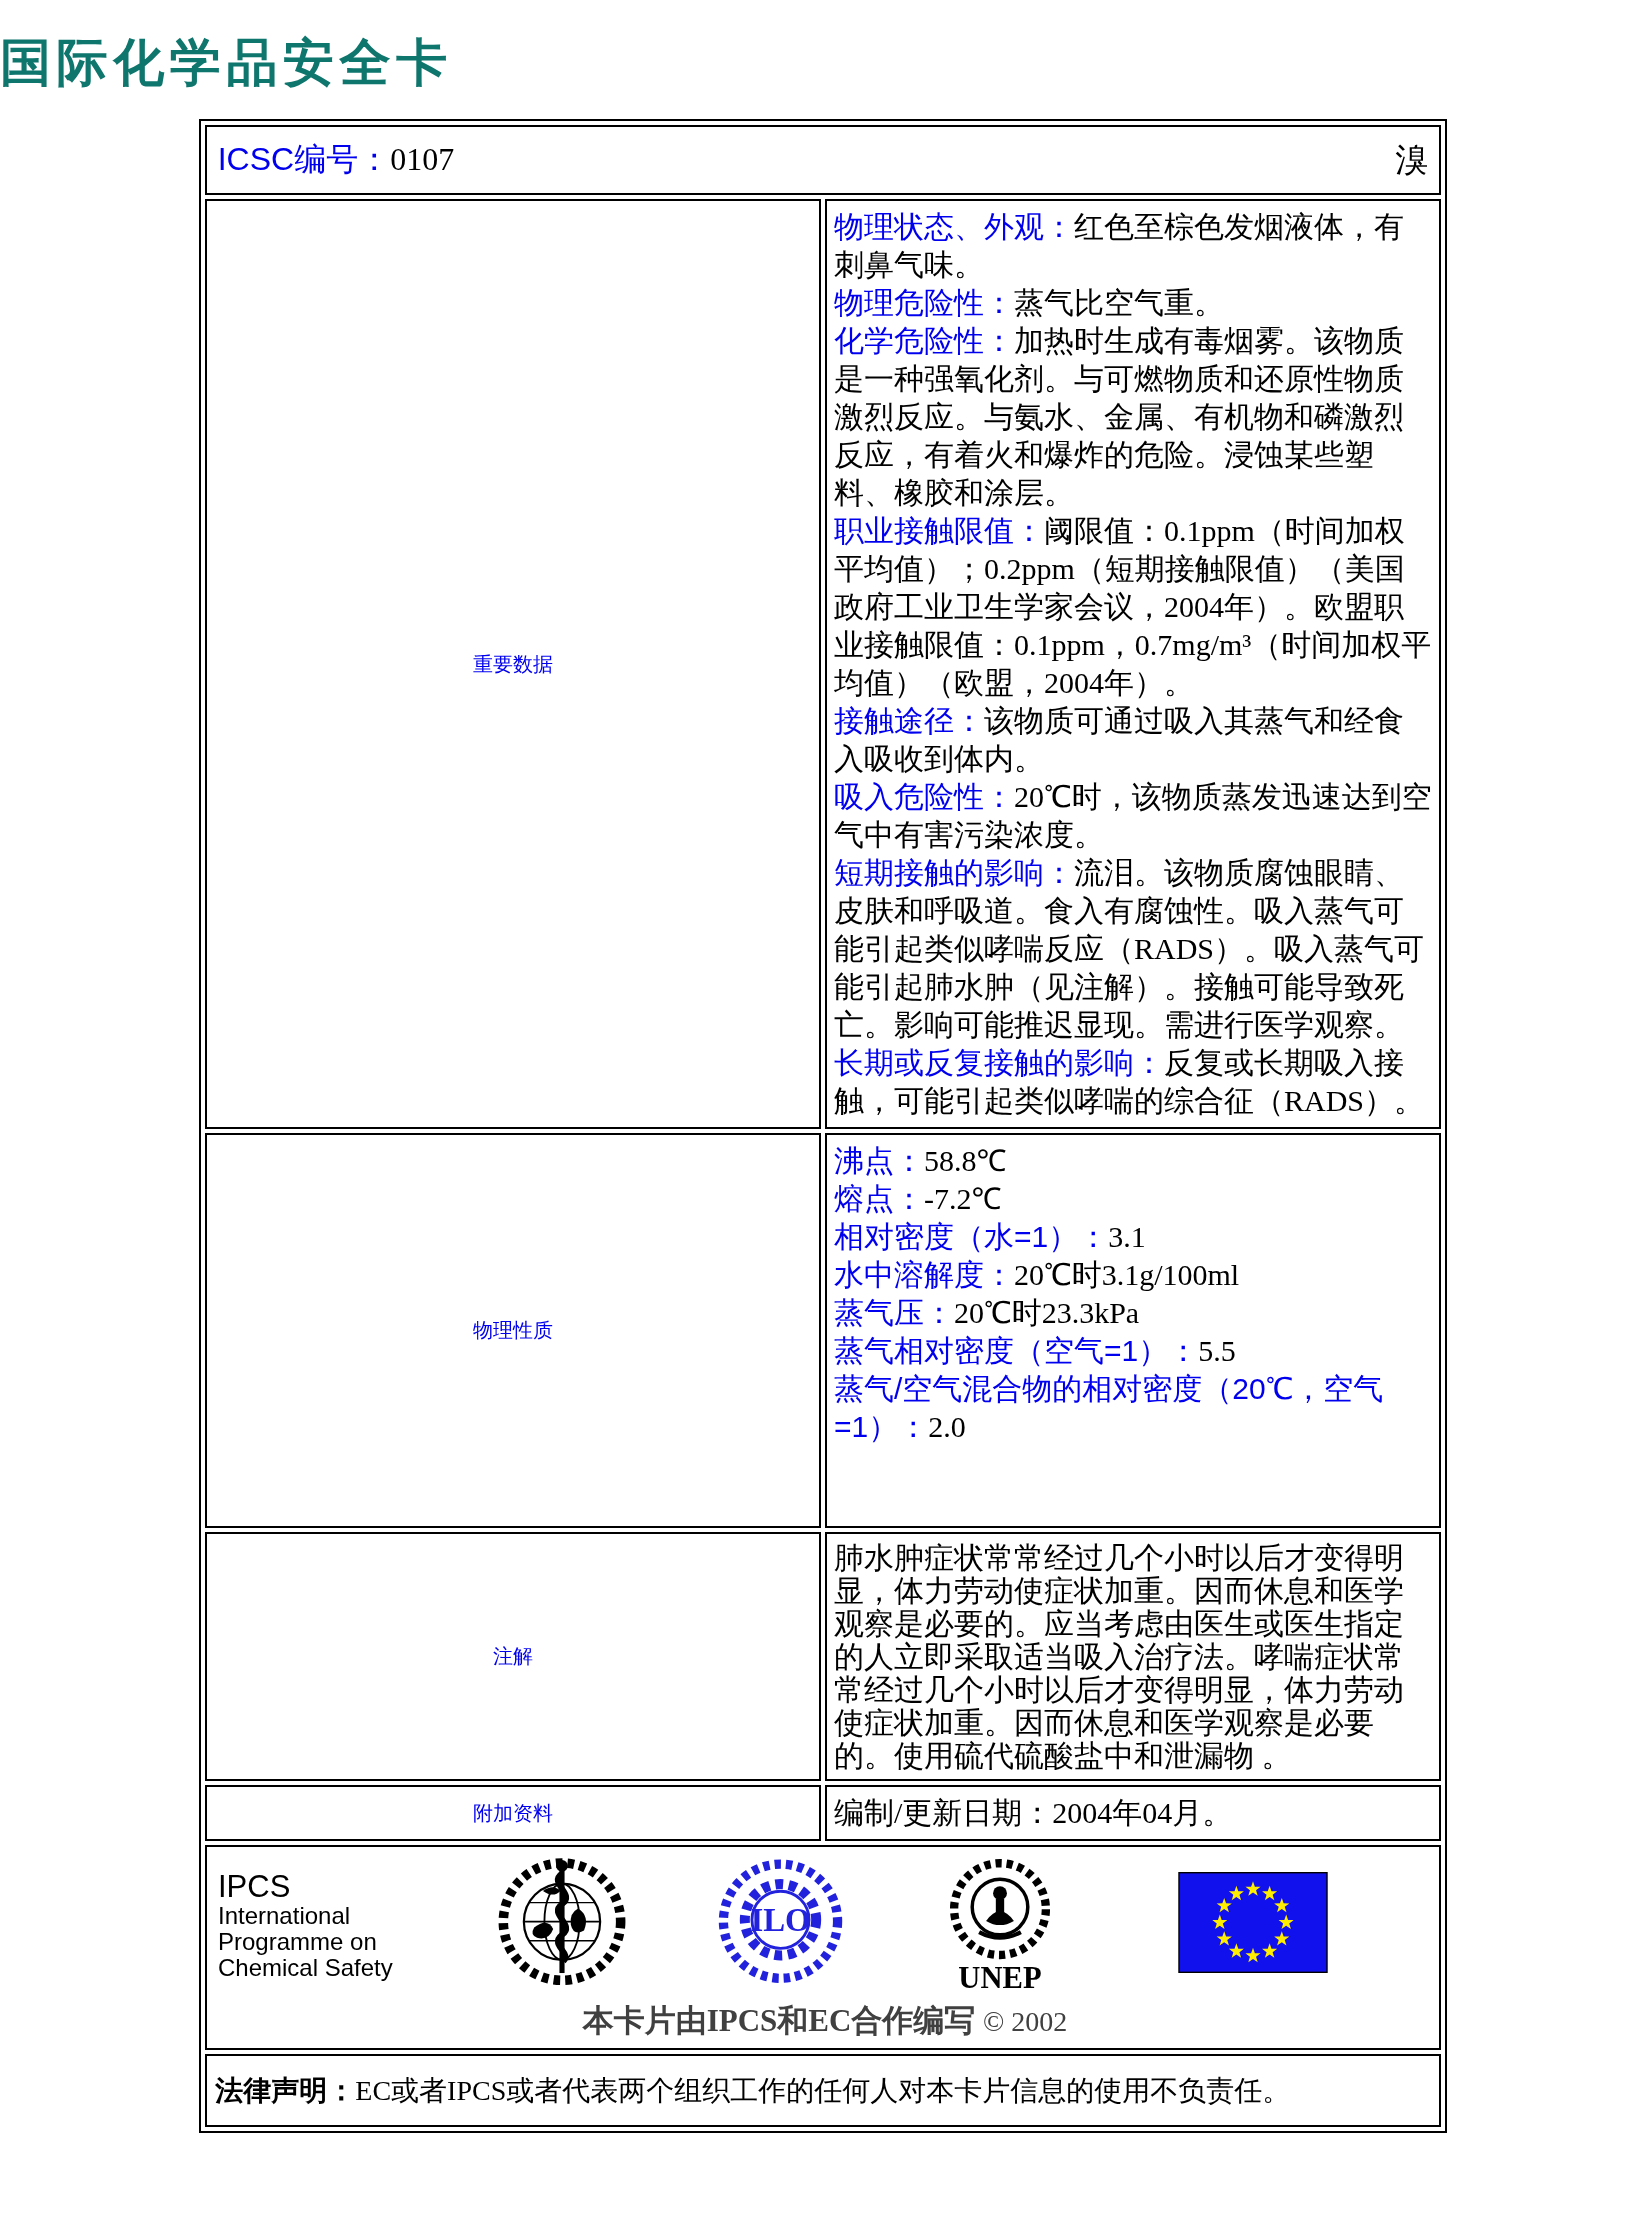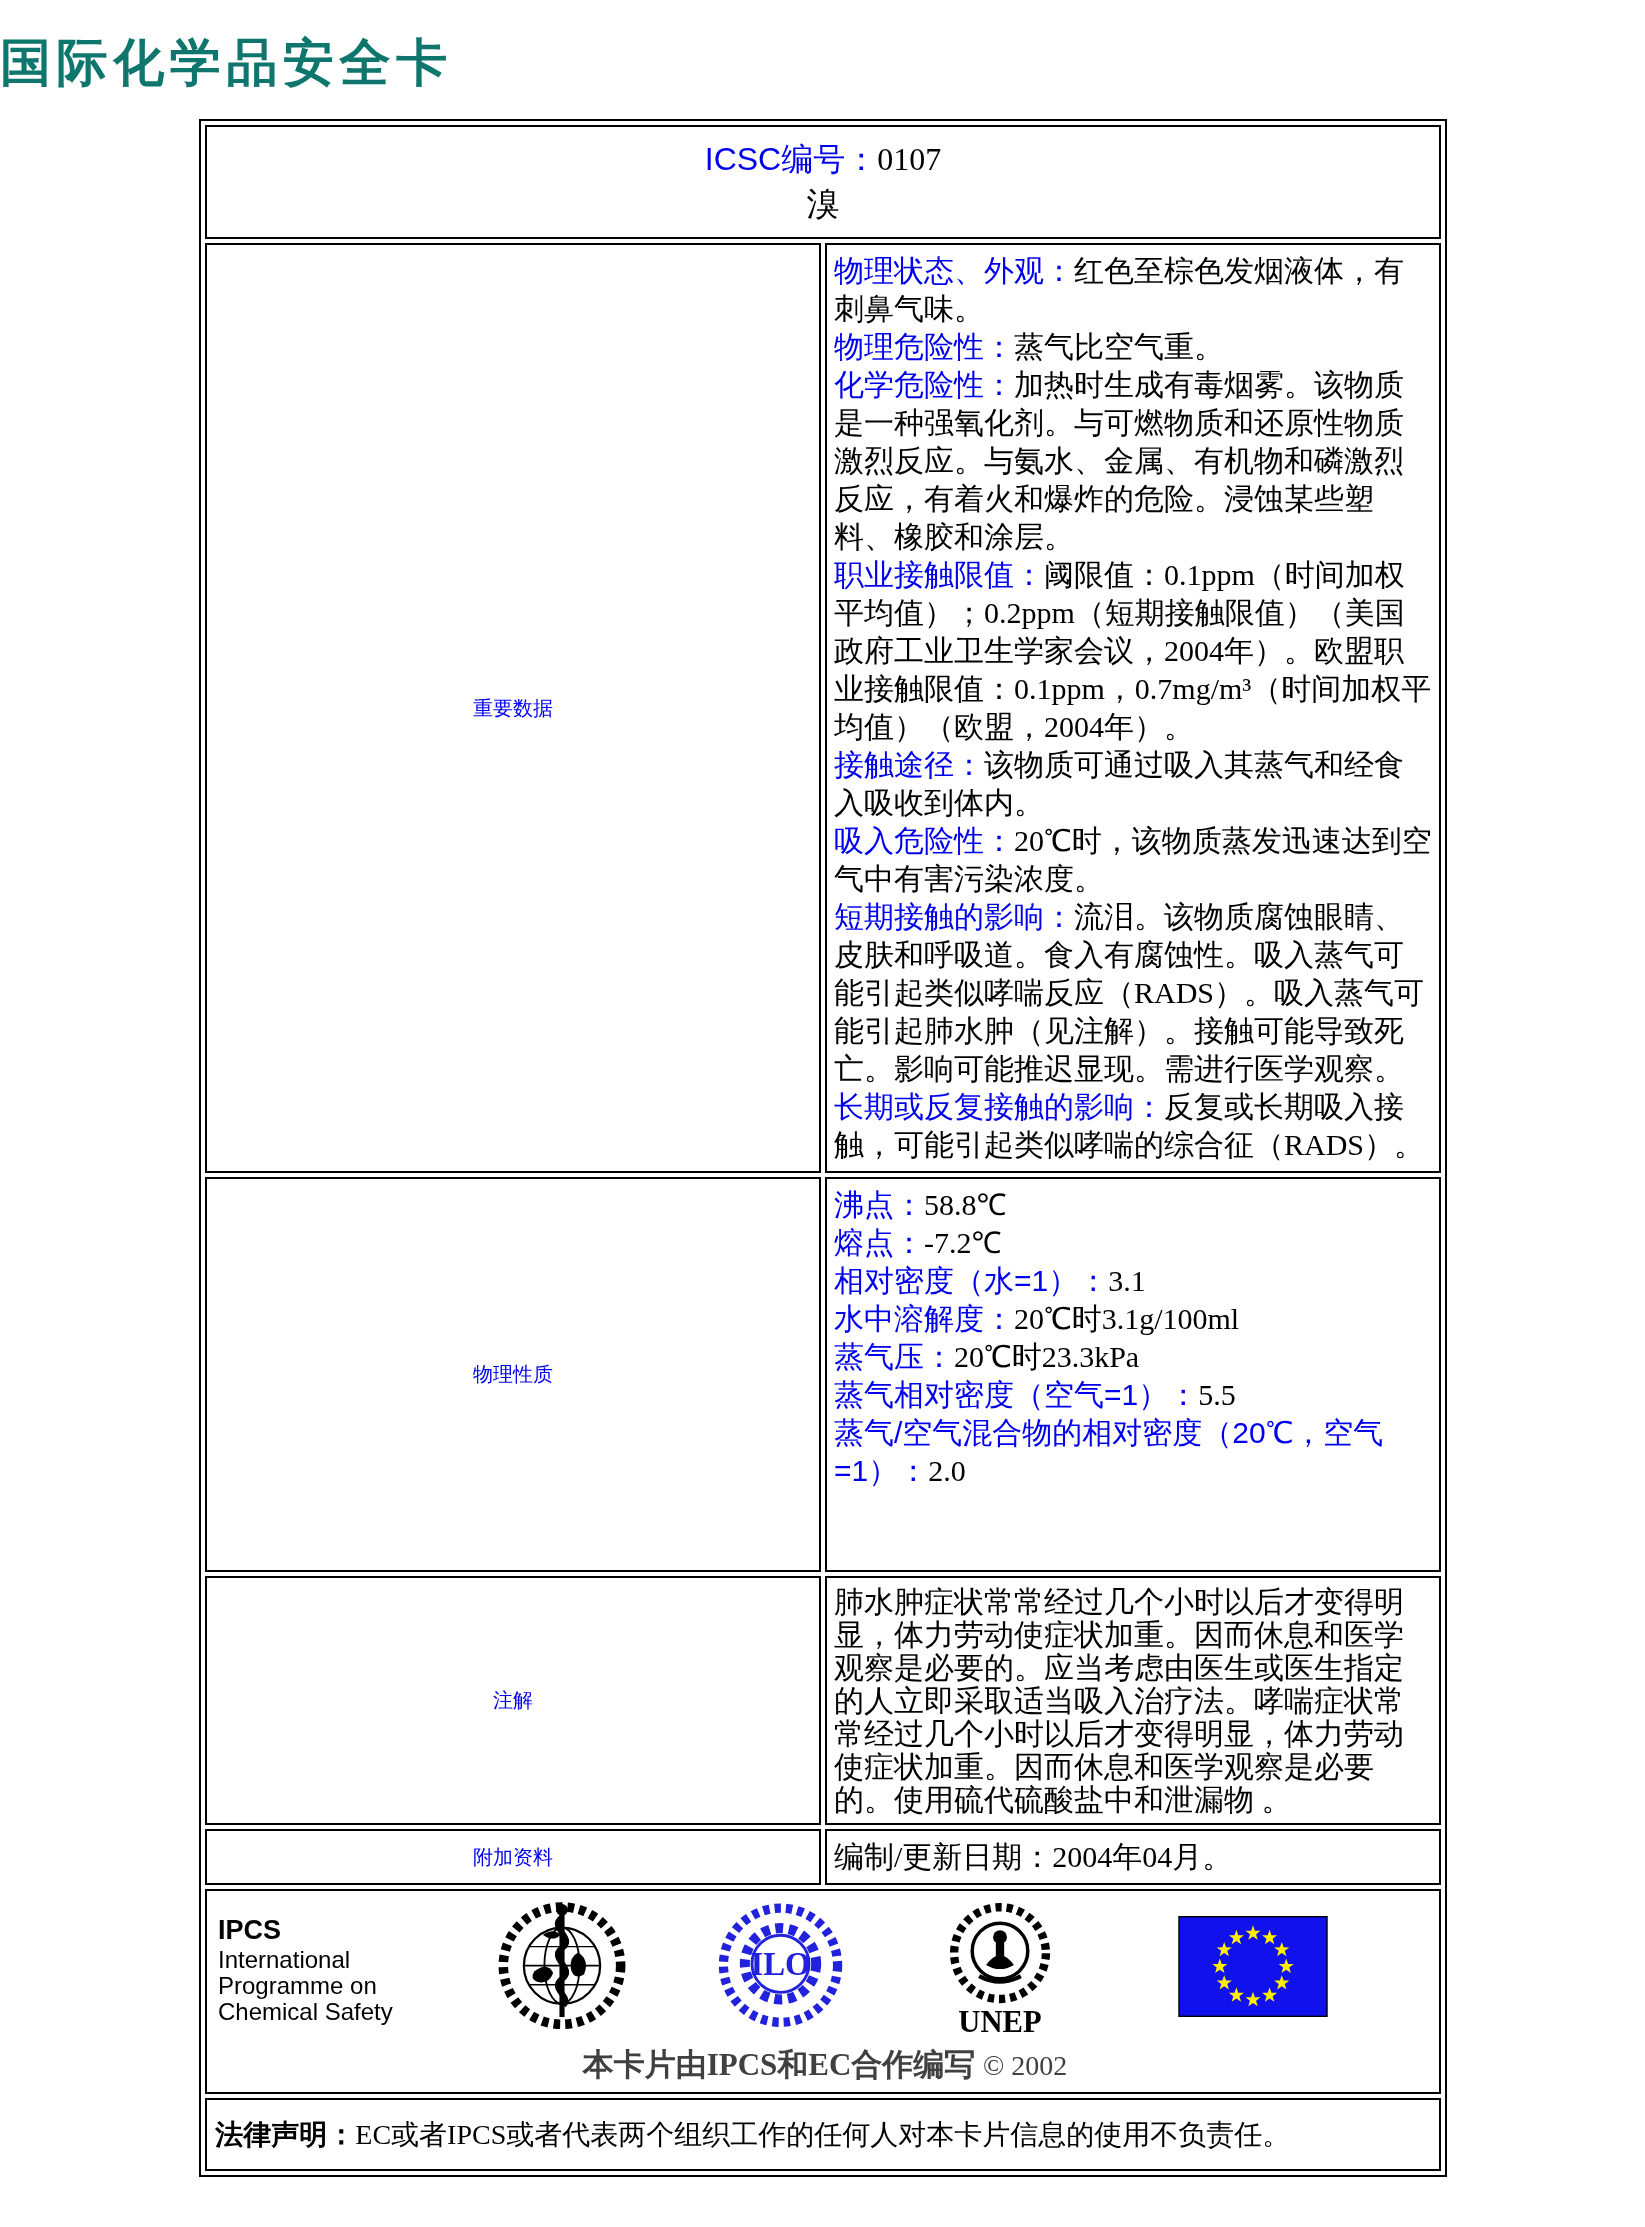--- a/index.html
+++ b/index.html
@@ -46,21 +46,20 @@
     font-size: 30px;
     line-height: 38px;
     color: #000;
   }
   .header-flex {
     display: flex;
     justify-content: space-between;
     align-items: center;
     padding: 9.7px 9.7px;
     font-size: 32px;
-    flex-direction: column;
   }
   .blue-label {
     color: #0000ee;
     font-family: "Liberation Sans", sans-serif;
   }
   .black-value { color: #000; }
   .substance { color: #000; font-size: 33px; }
   .item-line { margin: 0; }
   .inline-label {
     color: #0000ee;
@@ -75,21 +74,21 @@
     display: flex;
     align-items: flex-start;
     height: 139px;
   }
   .ipcs-block {
     width: 229px;
     font-family: "Liberation Sans", sans-serif;
     color: #000;
     padding-top: 12.5px;
   }
-  .ipcs-title { font-size: 27px; font-weight: bold; line-height: 33px; }
+  .ipcs-title { font-size: 31px; font-weight: normal; line-height: 33px; }
   .ipcs-line { font-size: 24px; line-height: 26.4px; }
   .logo-slot { display: flex; justify-content: center; align-items: flex-start; }
   .slot-who  { width: 229px; }
   .slot-ilo  { width: 209px; }
   .slot-unep { width: 229px; }
   .slot-eu   { flex: 1; justify-content: flex-end; padding-right: 104px; padding-top: 15.3px; }
   .caption-row {
     text-align: center;
     font-size: 31px;
     color: #404040;

